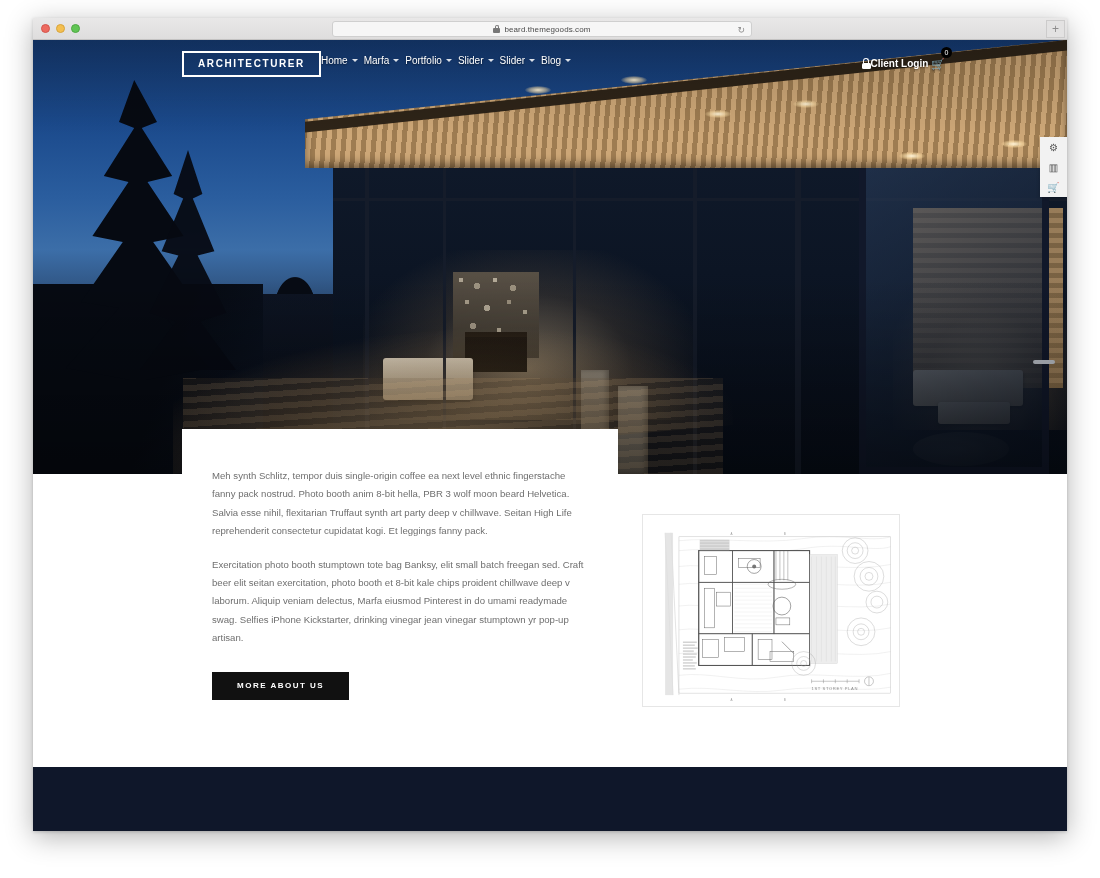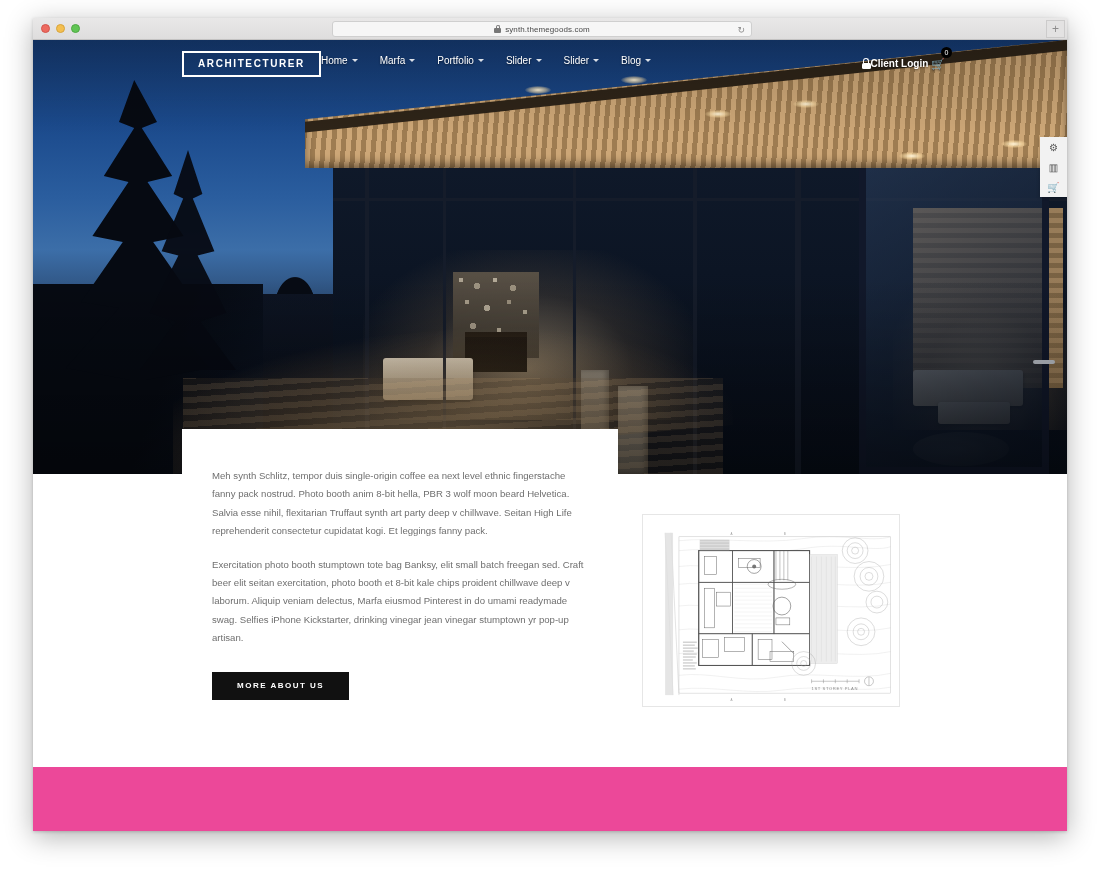--- a/index.html
+++ b/index.html
@@ -64,21 +64,21 @@
     width: 19px; height: 18px;
     background: #e3e2e2; border: 1px solid #cccbcb;
     display: flex; align-items: center; justify-content: center;
     font-size: 12px; color: #8d8c8c; line-height: 1;
   }
 
   
   .viewport {
     position: relative;
     width: 100%; height: 791px;
-    background: #ec4899;
+    background: #0f172a;
     overflow: hidden;
   }
 
   
   .hero {
     position: absolute; left: 0; top: 0;
     width: 100%; height: 434px;
     overflow: hidden;
     background: #0a1426;
   }
@@ -230,21 +230,21 @@
     position: absolute; left: 149px; top: 11px;
     padding: 6px 14px;
     border: 2px solid #ffffff;
     color: #ffffff;
     font-size: 10px; font-weight: bold;
     letter-spacing: 1.6px;
     line-height: 1;
   }
   .mainnav {
     position: absolute; left: 288px; top: 15px;
-    display: flex; align-items: center; gap: 22px;
+    display: flex; align-items: center; gap: 6px;
   }
   .nav-item {
     display: flex; align-items: center; gap: 4px;
     color: #ffffff; font-size: 10px;
     text-shadow: 0 1px 2px rgba(0,0,0,0.55);
     white-space: nowrap;
   }
   .chev {
     width: 0; height: 0;
     border-left: 3px solid transparent;
@@ -374,21 +374,21 @@
       <div class="dot red"></div>
       <div class="dot yellow"></div>
       <div class="dot green"></div>
     </div>
 
     <div class="urlbar">
       <span class="lock">
         <span class="shackle"></span>
           <span class="body"></span>
       </span>
-      <span class="url-text">synth.themegoods.com</span>
+      <span class="url-text">beard.themegoods.com</span>
       <span class="reload">↻</span>
     </div>
 
     <div class="newtab">+</div>
   </div>
 
   <div class="viewport">
 
     <div class="hero">
       <div class="hero-photo">

